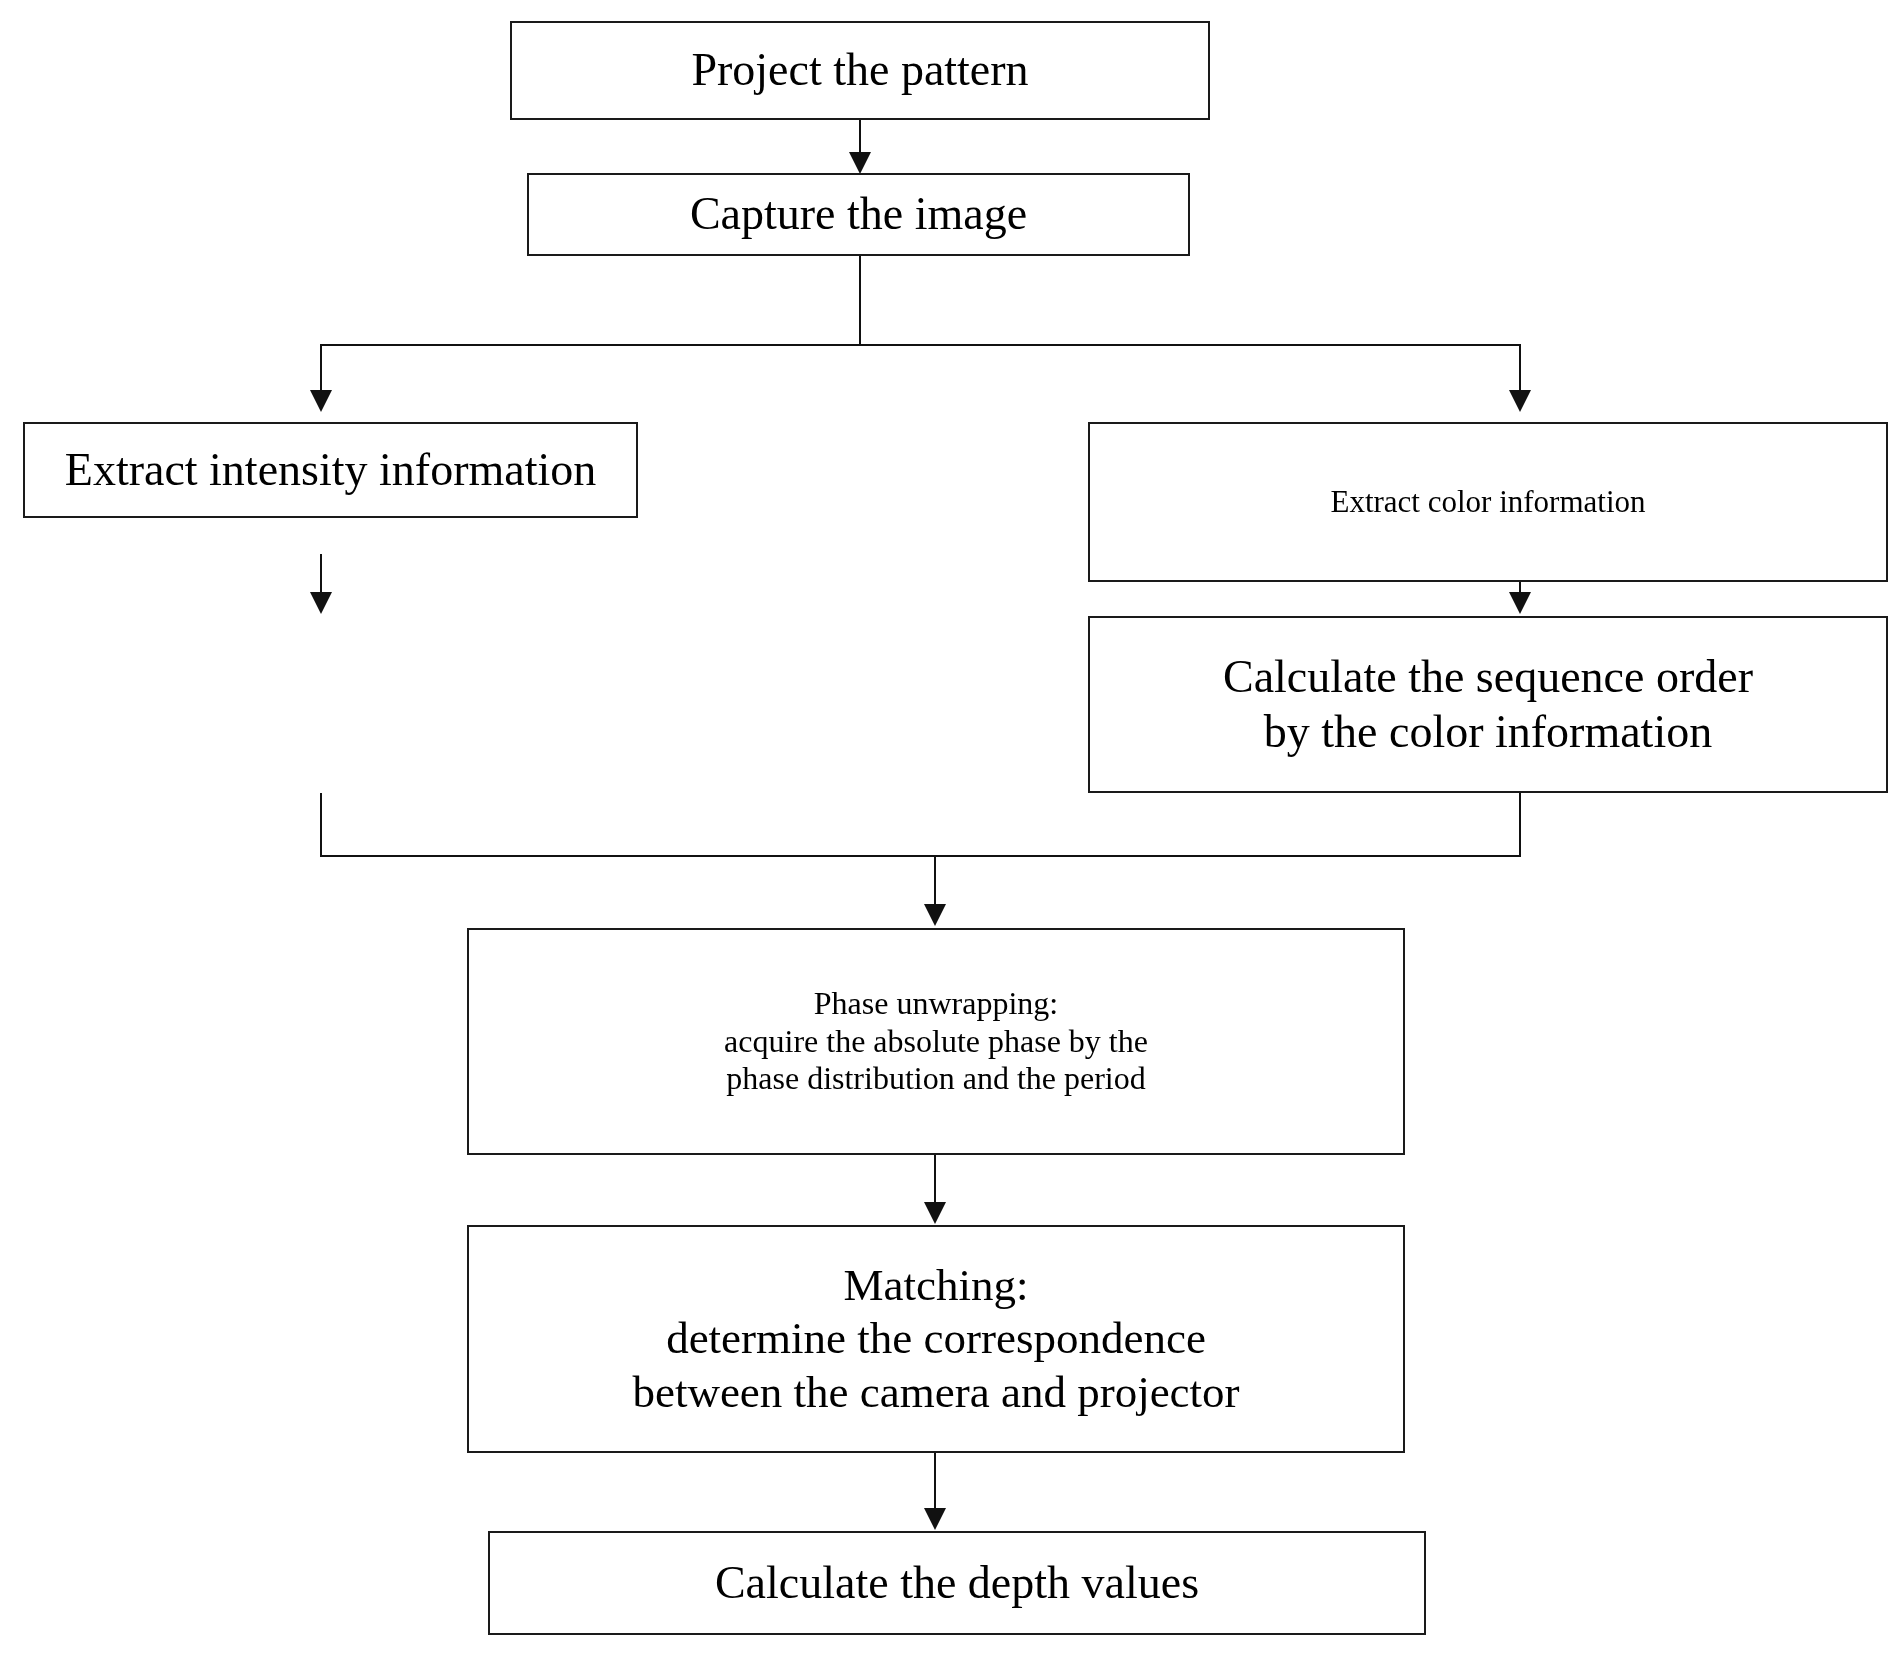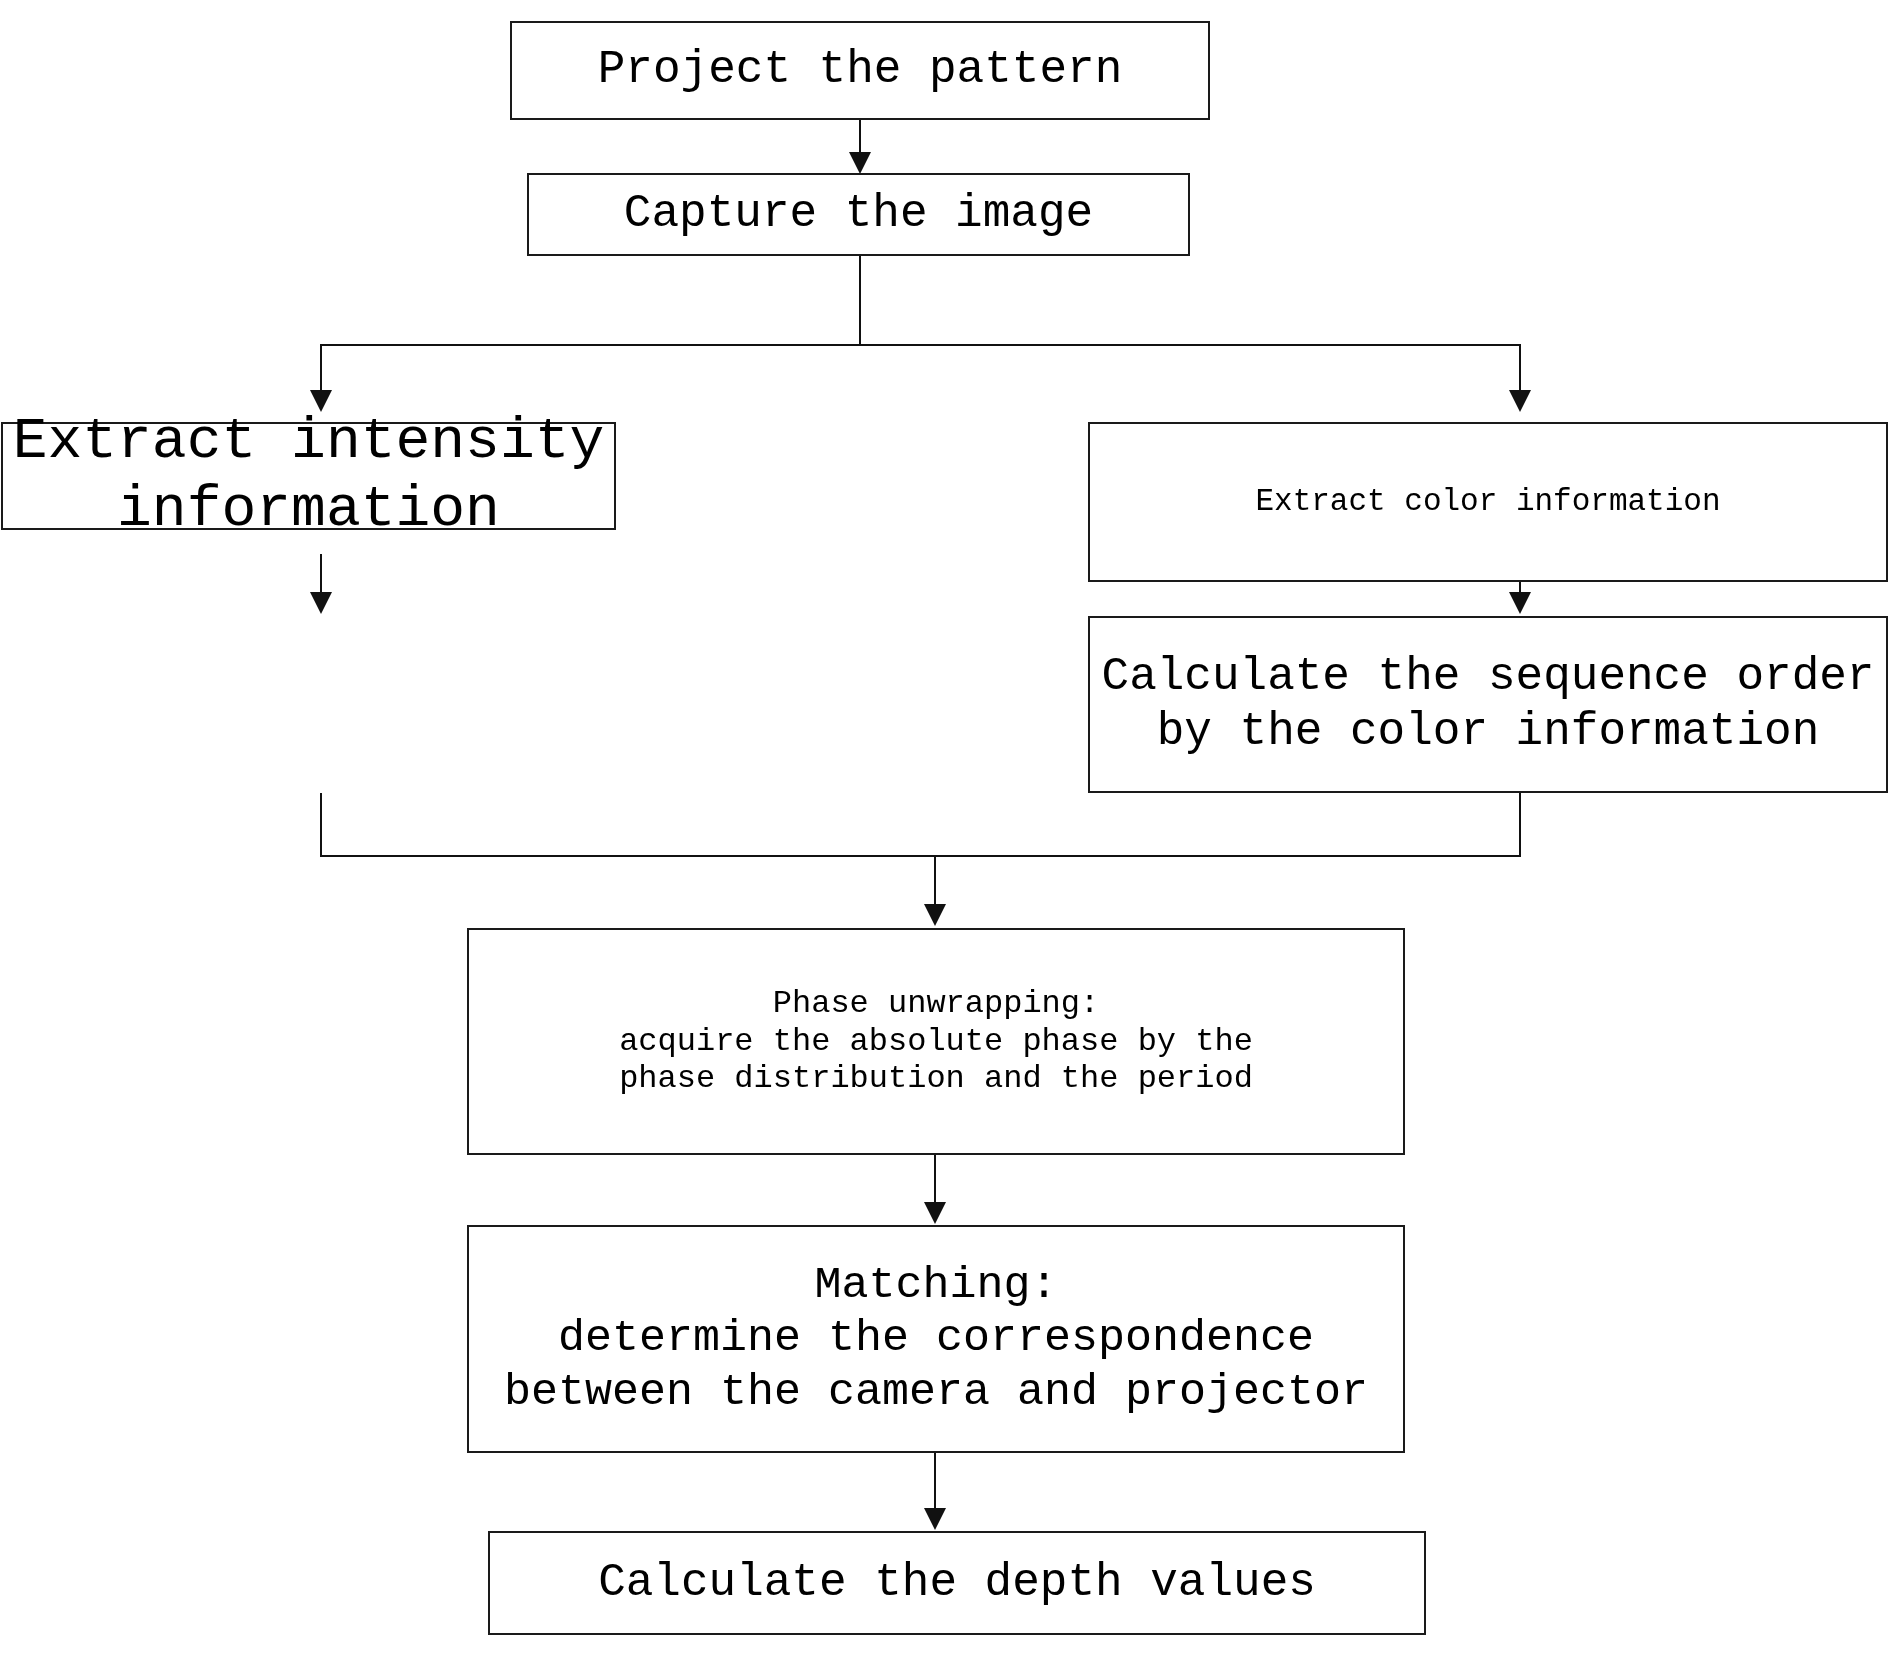--- a/index.html
+++ b/index.html
@@ -5,21 +5,21 @@
   html, body {
     margin: 0;
     padding: 0;
     background: #ffffff;
   }
   #canvas {
     position: relative;
     width: 1902px;
     height: 1653px;
     background: #ffffff;
-    font-family: Liberation Mono, monospace;
+    font-family: Liberation Serif, serif;
     overflow: hidden;
   }
   .node {
     position: absolute;
     box-sizing: border-box;
     border: 2px solid #1a1a1a;
     background: #ffffff;
     display: flex;
     align-items: center;
     justify-content: center;
@@ -29,21 +29,21 @@
     padding: 2px 8px;
   }
   .node .txt {
     display: block;
     width: 100%;
     white-space: pre-line;
   }
   
   #n-project       { left: 510px;  top: 21px;   width: 700px;  height: 99px;  font-size: 46px; }
   #n-capture       { left: 527px;  top: 173px;  width: 663px;  height: 83px;  font-size: 46px; }
-  #n-extract-int   { left: 1px;   top: 422px;  width: 615px;  height: 108px; font-size: 58px; }
+  #n-extract-int   { left: 23px;   top: 422px;  width: 615px;  height: 96px; font-size: 46px; }
   #n-extract-col   { left: 1088px; top: 422px;  width: 800px;  height: 160px; font-size: 31px; }
   #n-calc-int      { left: 15px;   top: 616px;  width: 615px;  height: 177px; font-size: 46px; }
   #n-calc-col      { left: 1088px; top: 616px;  width: 800px;  height: 177px; font-size: 46px; }
   #n-unwrap        { left: 467px;  top: 928px;  width: 938px;  height: 227px; font-size: 32px; }
   #n-matching      { left: 467px;  top: 1225px; width: 938px;  height: 228px; font-size: 45px; }
   #n-depth         { left: 488px;  top: 1531px; width: 938px;  height: 104px; font-size: 46px; }
 
   
   .vline, .hline {
     position: absolute;

